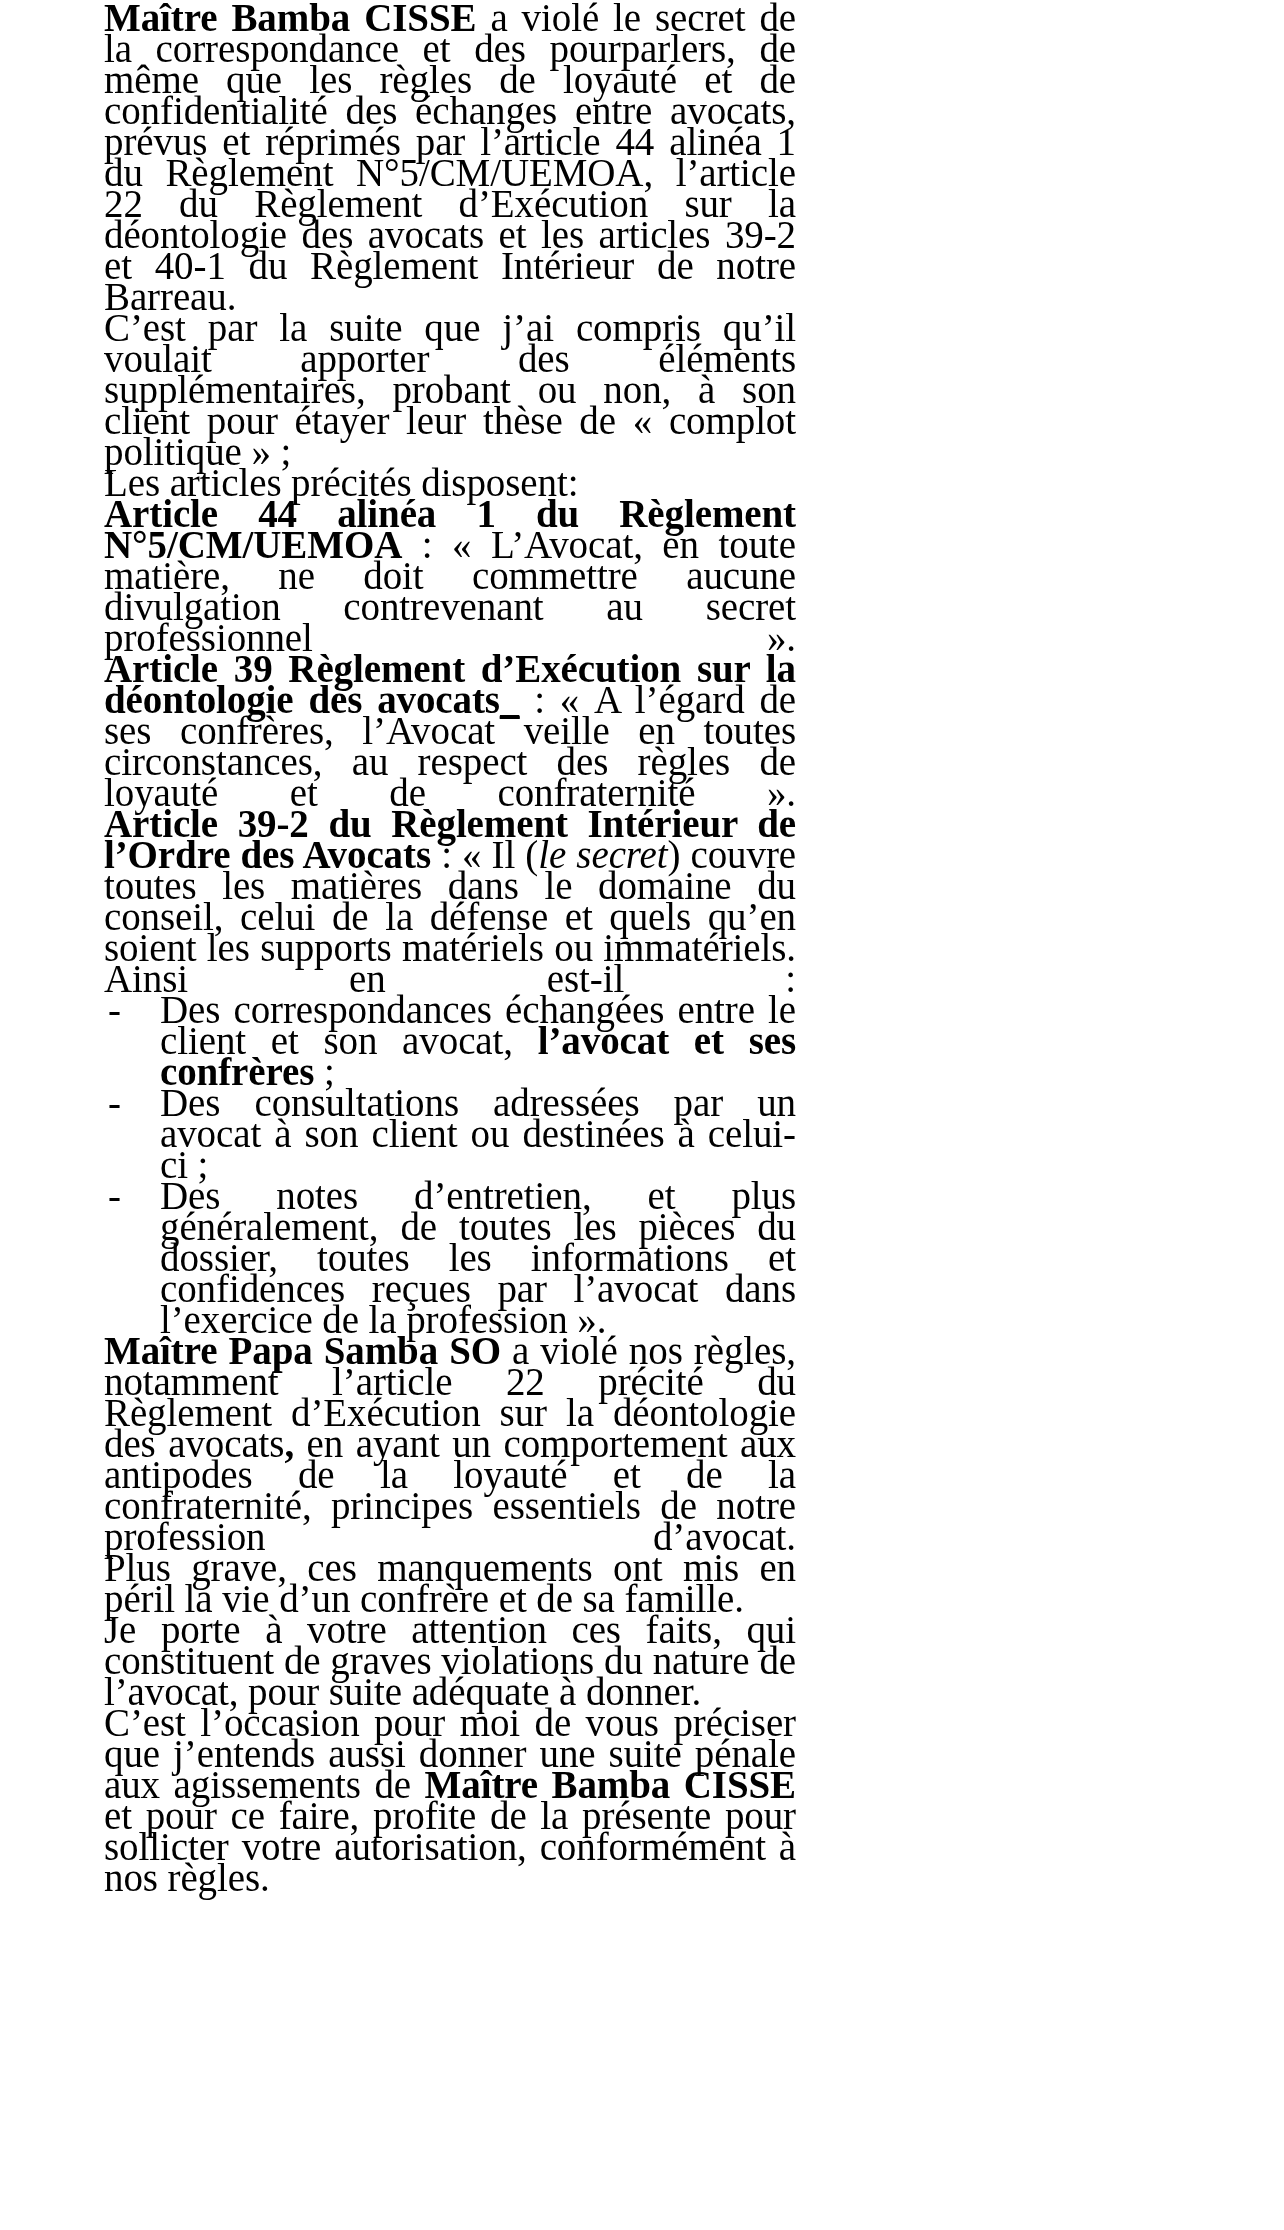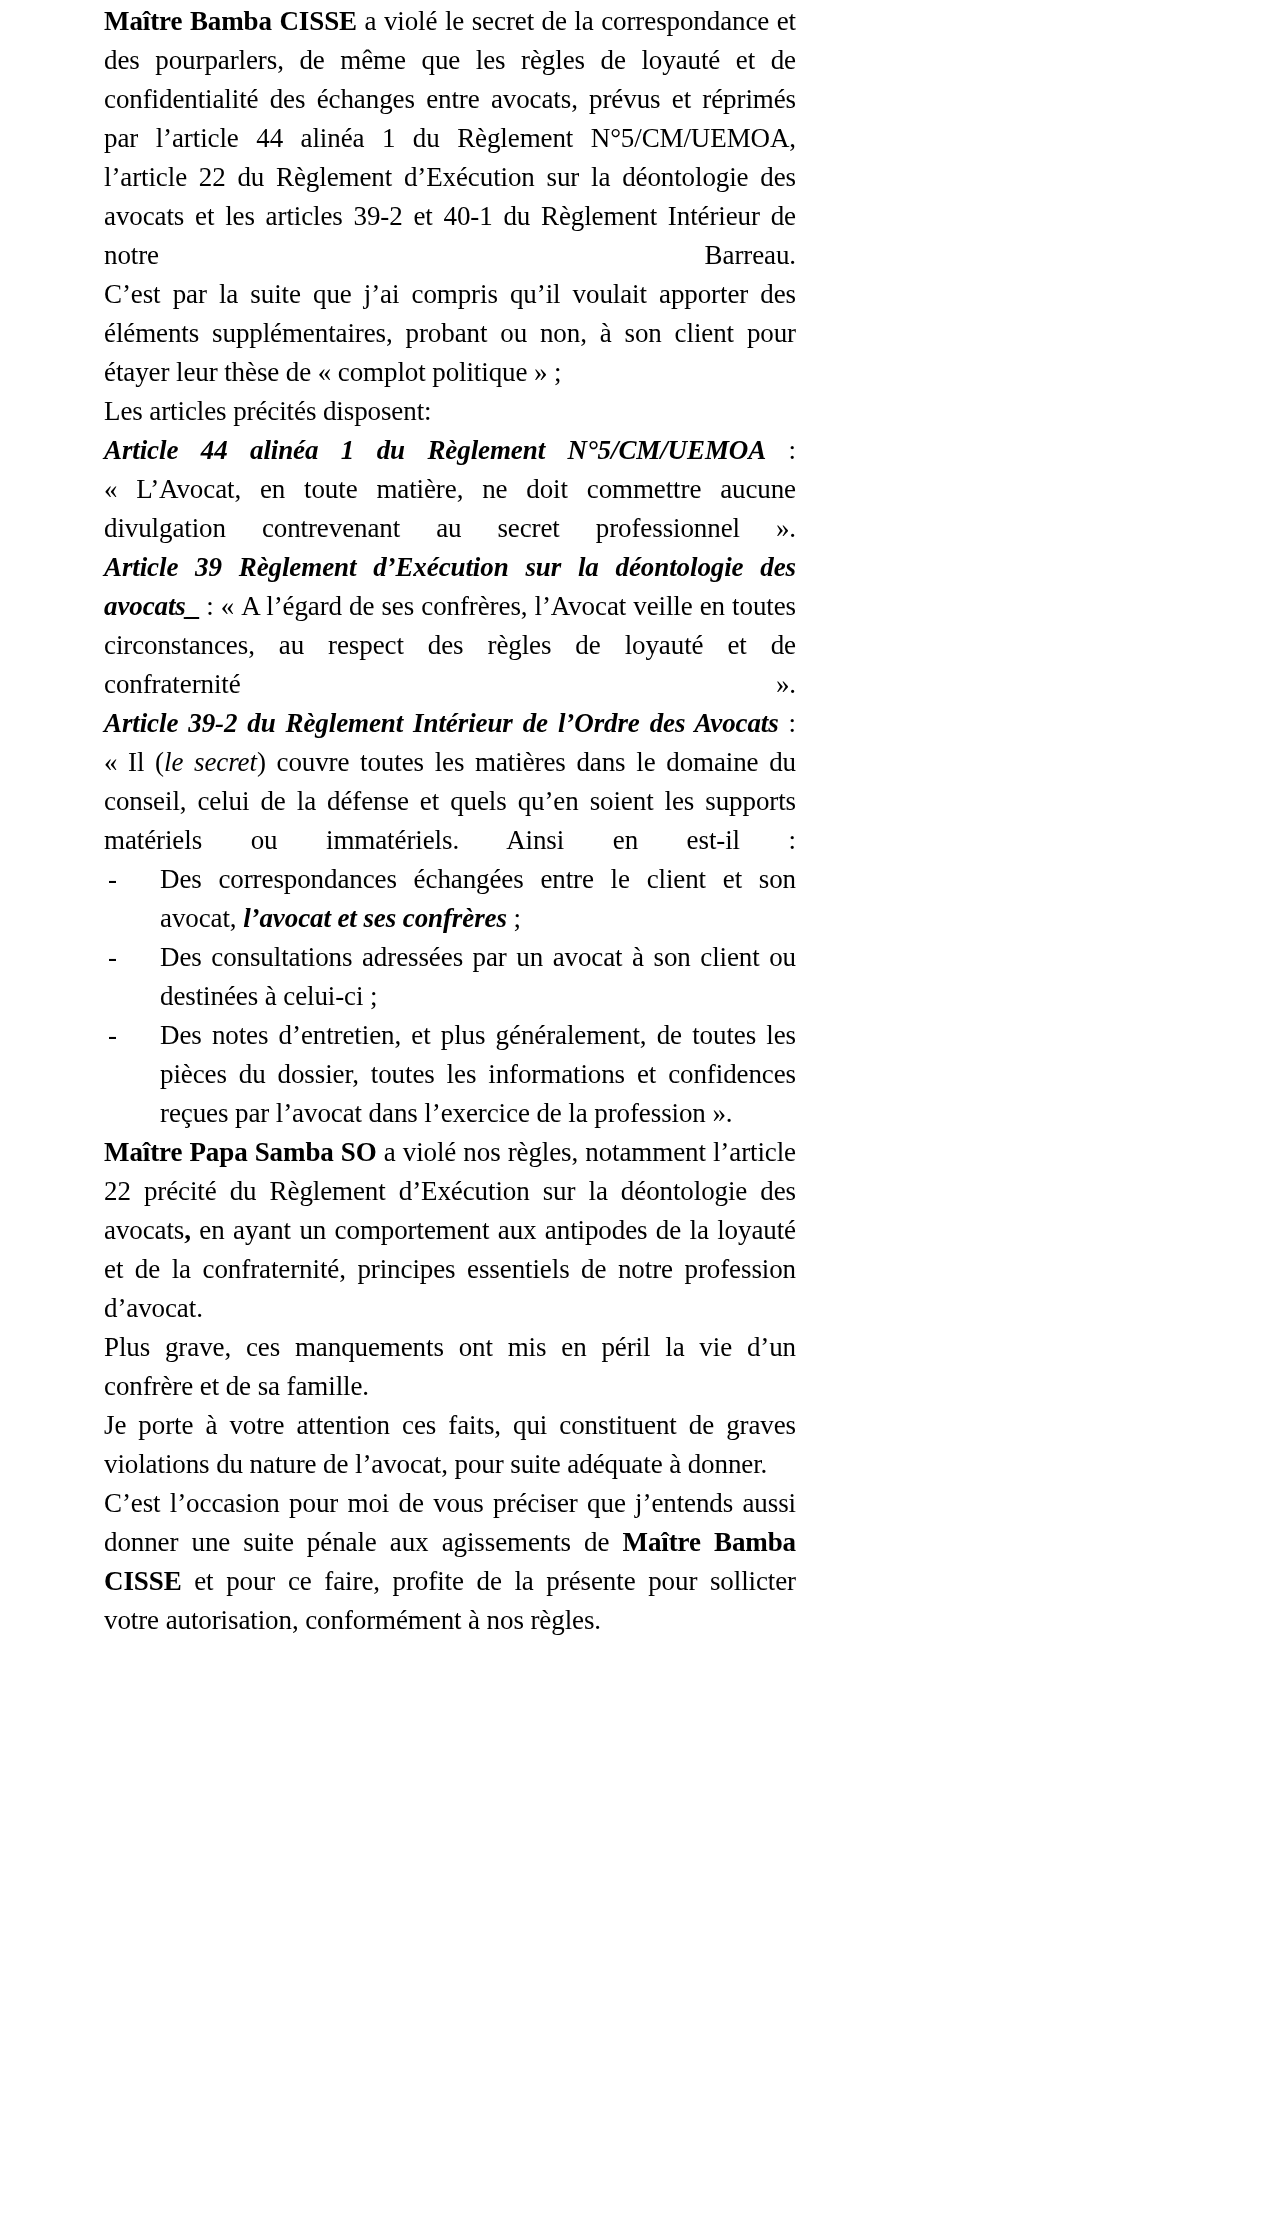--- a/index.html
+++ b/index.html
@@ -21,22 +21,22 @@
     min-height: 2230px;
     background: #ffffff;
     box-sizing: border-box;
     padding: 2px 0 0 0;
   }
   #doc-body {
     position: absolute;
     left: 104px;
     top: 2px;
     width: 692px;
-    font-size: 27px;
-    line-height: 39px;
+    font-size: 39px;
+    line-height: 31px;
     text-align: justify;
     text-justify: inter-word;
     letter-spacing: -0.1px;
   }
   p.para {
     margin: 0;
     padding: 0;
     text-align: justify;
     text-align-last: left;
     hyphens: none;
@@ -56,21 +56,21 @@
     text-align: justify;
     text-align-last: left;
     text-indent: -26px;
   }
   li.bullet .dash {
     display: inline-block;
     width: 26px;
   }
   b, strong { font-weight: bold; }
   i, em { font-style: italic; }
-  .bi { font-weight: bold; font-style: italic; }
+  .bi { font-weight: bold; }
   .u { text-decoration: underline; }
   .bu { font-weight: bold; text-decoration: underline; }
 </style>
 </head>
 <body>
 
 <div id="page">
   <div id="doc-body">
 
     <p class="para lastjust"><b>Maître Bamba CISSE</b><span> a violé le secret de la correspondance et des pourparlers, de même que les règles de loyauté et de confidentialité des échanges entre avocats, prévus et réprimés par l’article 44 alinéa 1 du Règlement N°5/CM/UEMOA, l’article 22 du Règlement d’Exécution sur la déontologie des avocats et les articles 39-2 et 40-1 du Règlement Intérieur de notre Barreau.</span></p>

